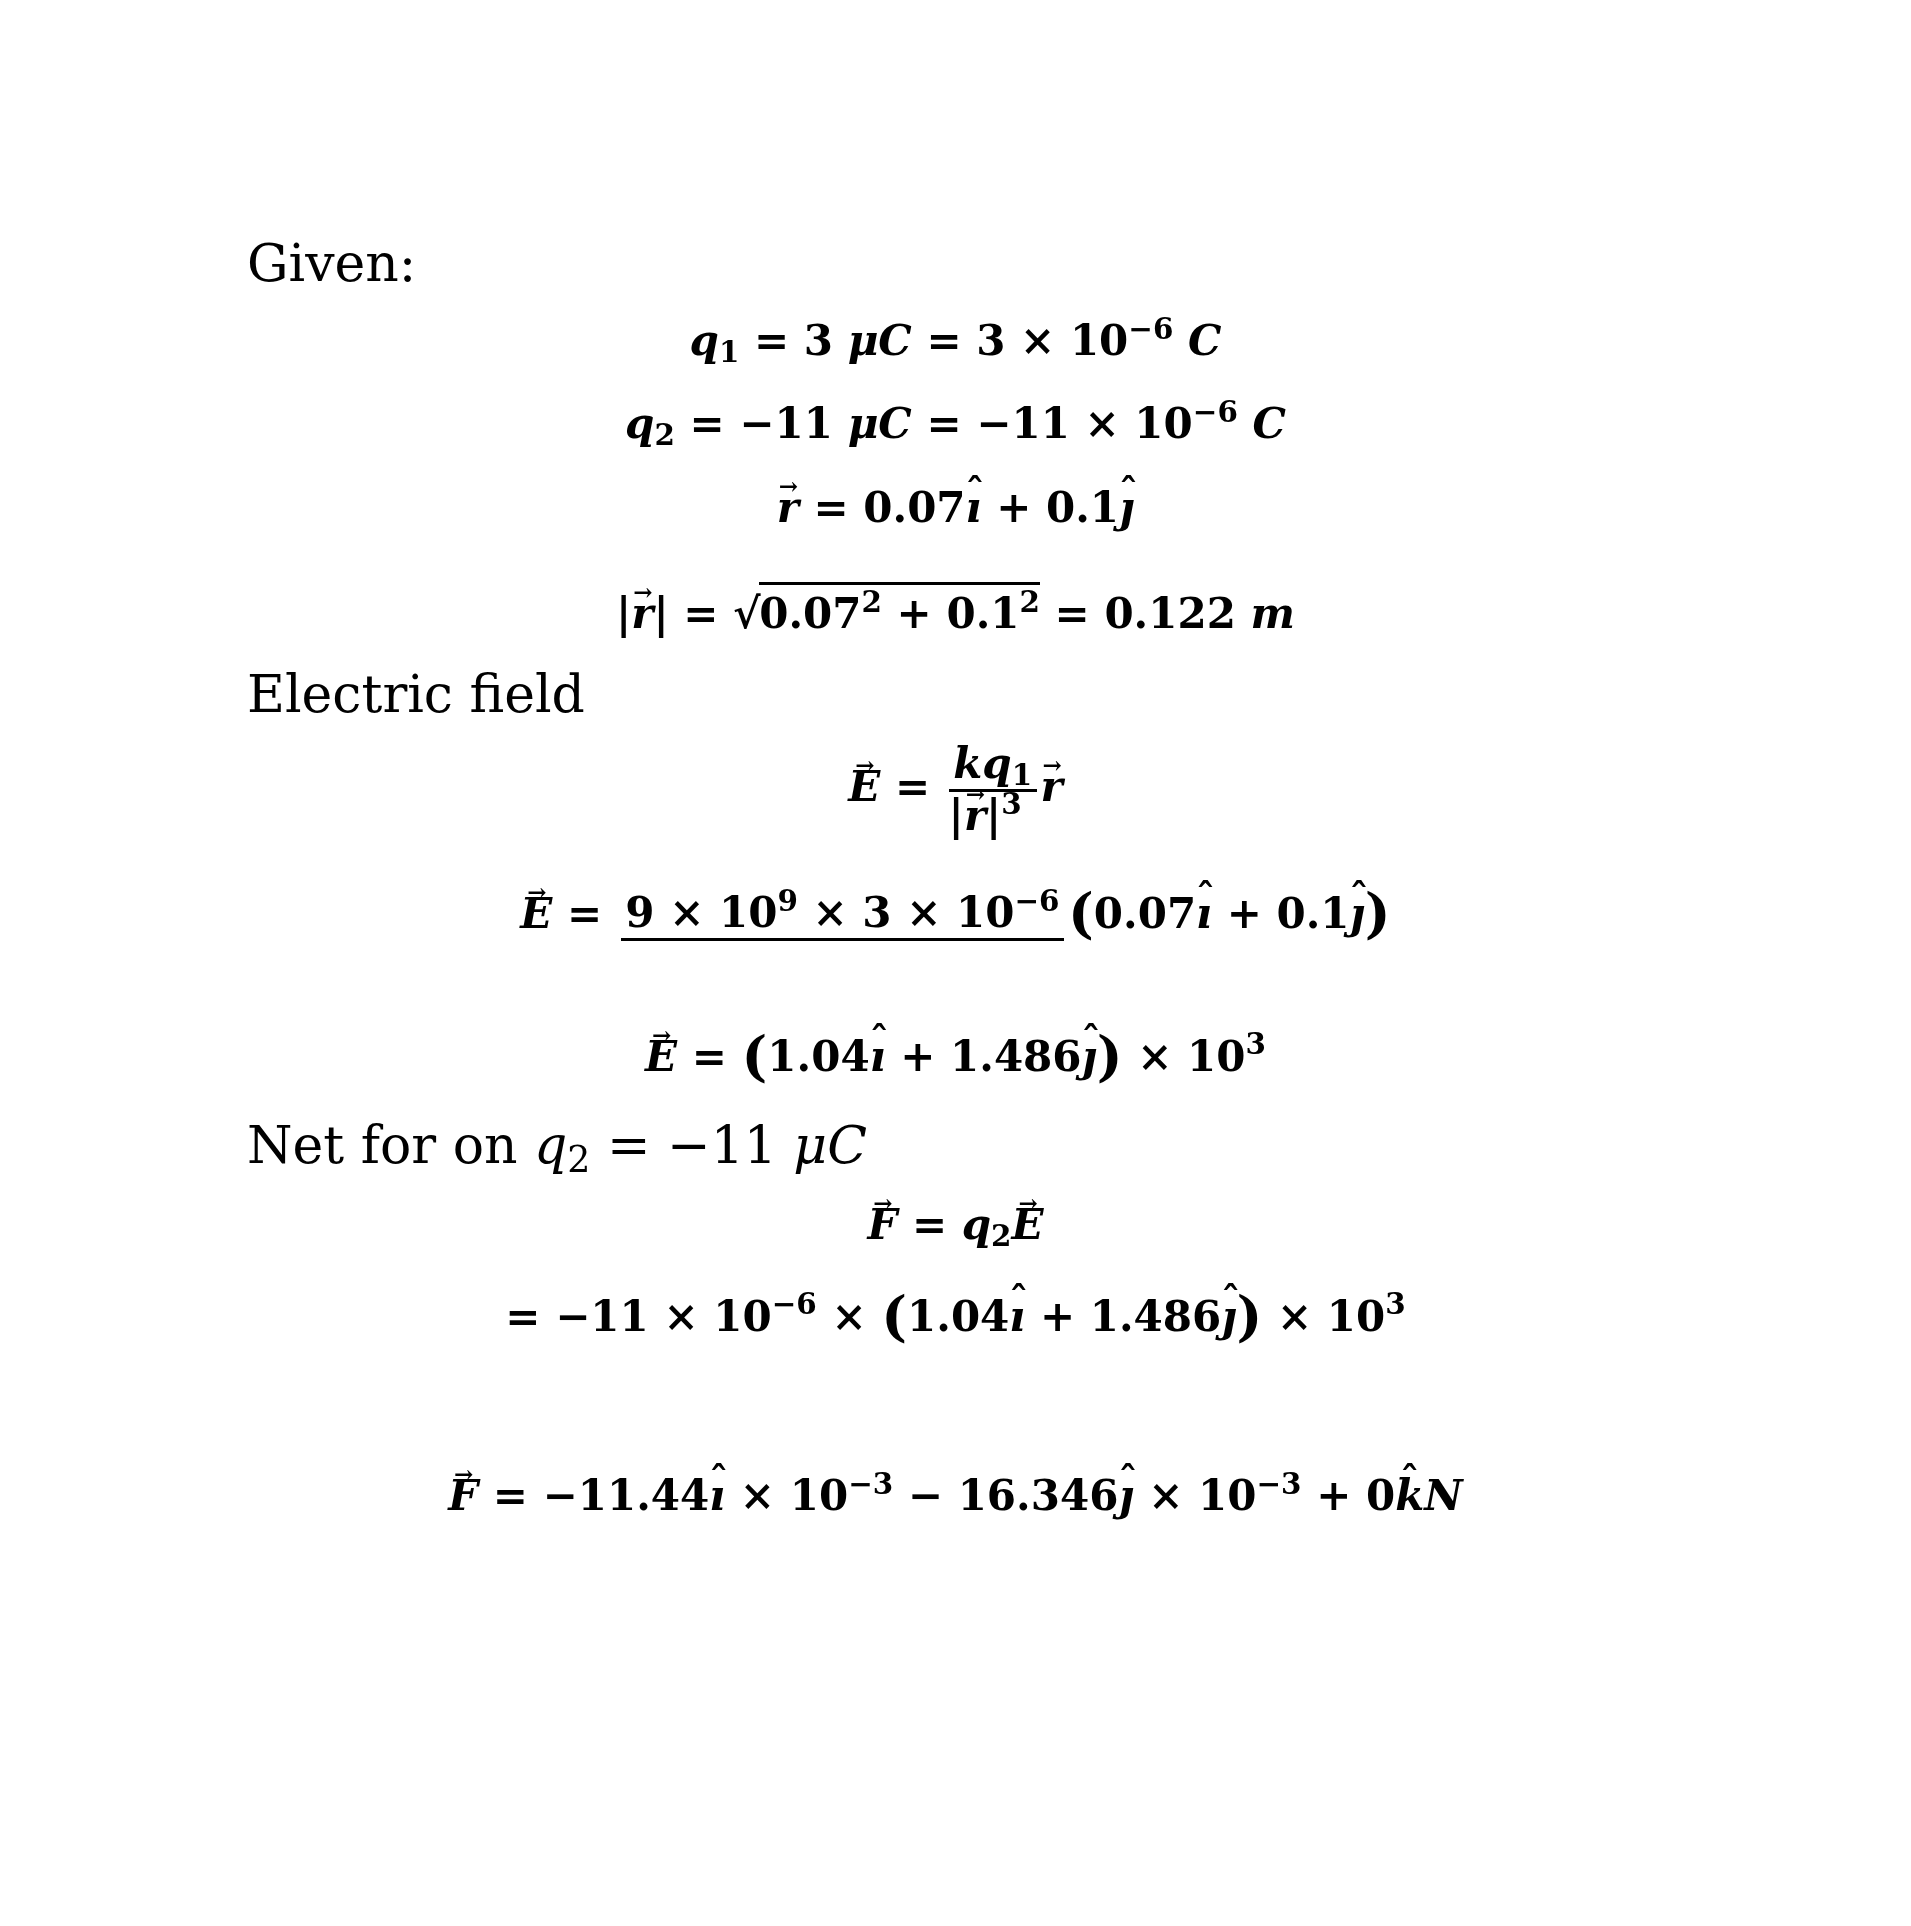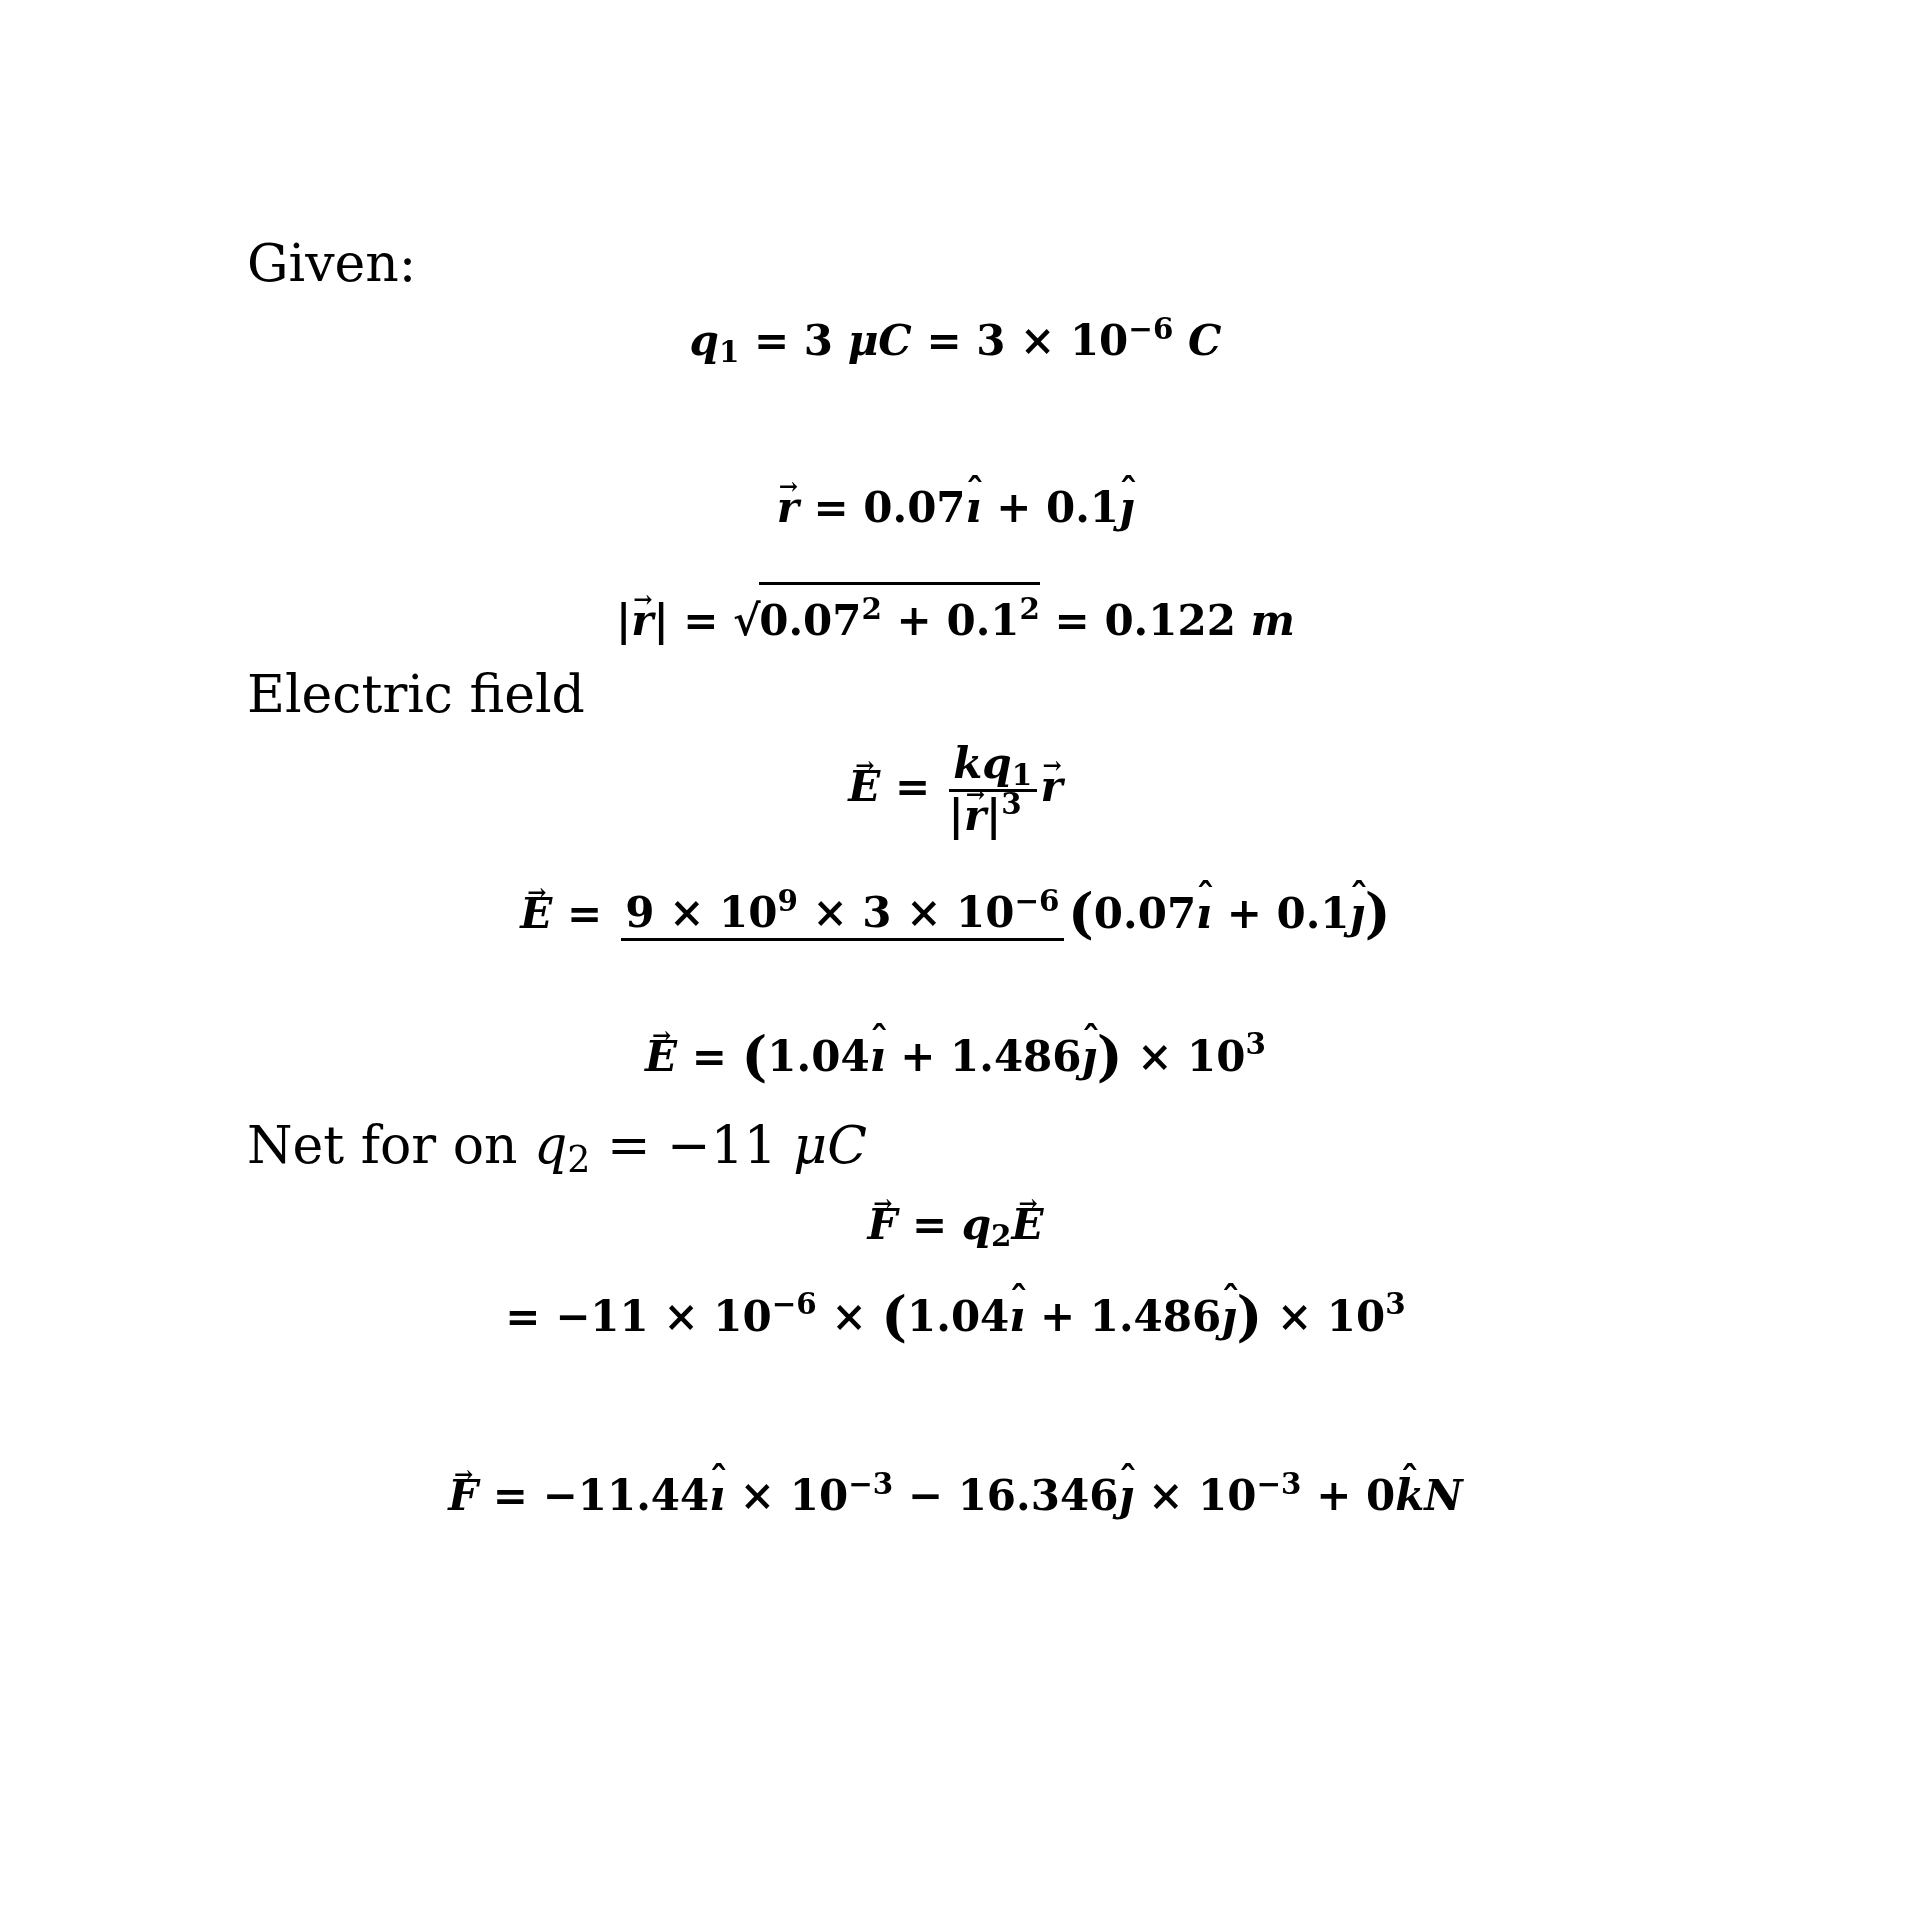--- a/index.html
+++ b/index.html
@@ -9,37 +9,40 @@
   .label { position: absolute; left: 247px; font-size: 52px; line-height: 1; white-space: nowrap; }
   .eq { position: absolute; left: 0; width: 1911px; text-align: center; font-size: 42px; line-height: 1; white-space: nowrap; font-weight: bold; }
   .eq .inner { display: inline-block; }
   i, .it { font-style: italic; }
   sub { font-size: 70%; vertical-align: -0.25em; line-height: 0; }
   sup { font-size: 70%; vertical-align: 0.55em; line-height: 0; }
   .vec { position: relative; display: inline-block; font-style: italic; }
   .vec::before { content: "\2192"; position: absolute; left: 0.05em; right: 0; top: -0.55em; font-size: 0.55em; font-style: normal; text-align: center; }
   .hat { position: relative; display: inline-block; font-style: italic; }
   .hat::before { content: "\02C6"; position: absolute; left: 0; right: 0; top: -0.35em; font-size: 0.9em; font-style: normal; text-align: center; }
-  .sqrt { display: inline-block; border-top: 3.1px solid #000; padding-top: 15px; margin-left: -1.5px; }
+  .sqrt { display: inline-block; border-top: 3.1px solid #000; padding-top: 8px; margin-left: -1.5px; }
   .frac { display: inline-block; vertical-align: middle; text-align: left; margin: 0 3.9px; }
   .frac .num { display: block; padding: 0 4.6px 3.9px; border-bottom: 3.1px solid #000; }
   .frac .den { display: block; padding-top: 3px; }
   .big { font-size: 130%; vertical-align: -0.08em; }
 </style>
 </head>
 <body>
 
 <div class="page">
 
   <div class="label" style="top:237px">Given:</div>
 
   <div class="eq" style="top:320px">
     <span class="inner"><i>q</i><sub>1</sub> = <span>3</span> <i>μC</i> = <span>3 × 10</span><sup>−6</sup> <i>C</i></span>
   </div>
 
+  <div class="eq" style="top:403px">
+    <span class="inner"><i>q</i><sub>2</sub> = <span>−11</span> <i>μC</i> = <span>−11 × 10</span><sup>−6</sup> <i>C</i></span>
+  </div>
 
   <div class="eq" style="top:487px">
     <span class="inner"><span class="vec">r</span> = <span>0.07</span><span class="hat">ı</span> + <span>0.1</span><span class="hat">ȷ</span></span>
   </div>
 
   <div class="eq" style="top:582px">
     <span class="inner">|<span class="vec">r</span>| = √<span class="sqrt"><span>0.07</span><sup>2</sup> + <span>0.1</span><sup>2</sup></span> = <span>0.122</span> <i>m</i></span>
   </div>
 
   <div class="label" style="top:668px">Electric field</div>

